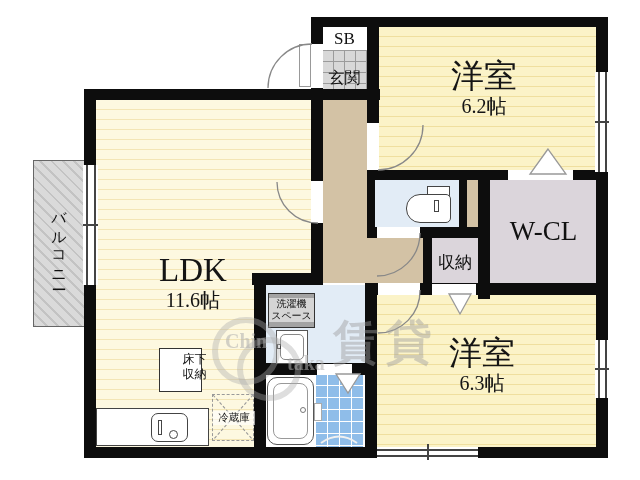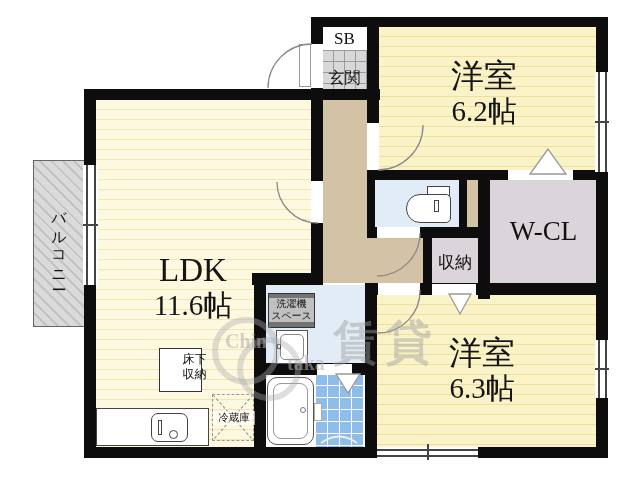--- a/index.html
+++ b/index.html
@@ -20,21 +20,21 @@
   .floor-tile{background-color:#8fbde9;
     background-image:repeating-linear-gradient(to right,#ffffff 0 1.5px,transparent 1.5px 12px),
                      repeating-linear-gradient(to bottom,#ffffff 0 1.5px,transparent 1.5px 12px);}
   .balcony{background:#dadada;border:1.5px solid #666;
     background-image:repeating-linear-gradient(45deg,#c3c3c3 0 2px,transparent 2px 8px);}
   .whitebox{position:absolute;background:#fff;}
   .winline{position:absolute;background:#444;}
   .fix{position:absolute;background:#fff;border:1.4px solid #444;box-sizing:border-box;}
   .room-label{position:absolute;text-align:center;line-height:1.12;}
   .room-label .l1{font-size:33px;}
-  .room-label .l2{font-size:29px;}
+  .room-label .l2{font-size:20px;}
   .small-label{position:absolute;text-align:center;color:#111;}
   .vtext{writing-mode:vertical-rl;text-orientation:upright;letter-spacing:3px;}
   .wm{position:absolute;color:rgba(158,158,158,.45);font-weight:bold;pointer-events:none;}
   .wm-circle{position:absolute;border:6px solid rgba(172,172,172,.4);border-radius:50%;pointer-events:none;}
   svg.overlay{position:absolute;left:0;top:0;pointer-events:none;}
 </style>
 </head>
 <body>
 
 <div class="plan">
@@ -149,21 +149,21 @@
     <div class="small-label" style="left:0;top:3px;width:43px;font-size:12px;line-height:1.25;padding-left:13px;">
       <div>床下</div>
       <div>収納</div>
     </div>
   </div>
 
   <div class="abs" style="left:212px;top:394px;width:42px;height:47px;border:1px dashed #999;box-sizing:border-box;">
     <div class="small-label" style="left:0;top:16px;width:42px;font-size:10.5px;background:rgba(255,255,255,.6);">冷蔵庫</div>
   </div>
 
-  <div class="abs" style="left:268px;top:293px;width:47px;height:35px;border:1.2px solid #333;background:#737373;box-sizing:border-box;">
+  <div class="abs" style="left:268px;top:293px;width:47px;height:35px;border:1.2px solid #333;background:#a3a3a3;box-sizing:border-box;">
     <div class="small-label" style="left:0;top:4px;width:45px;font-size:10px;line-height:1.2;background:rgba(255,255,255,.55);">
       <div>洗濯機</div>
       <div>スペース</div>
     </div>
   </div>
 
   <div class="wm-circle" style="left:212px;top:317px;width:56px;height:56px;"></div>
   <div class="wm-circle" style="left:237px;top:337px;width:52px;height:52px;"></div>
   <div class="wm" style="left:225px;top:330px;font-size:20px;color:rgba(175,175,175,.55);">Chin</div>
   <div class="wm" style="left:287px;top:352px;font-size:20px;color:rgba(175,175,175,.55);">taka</div>

